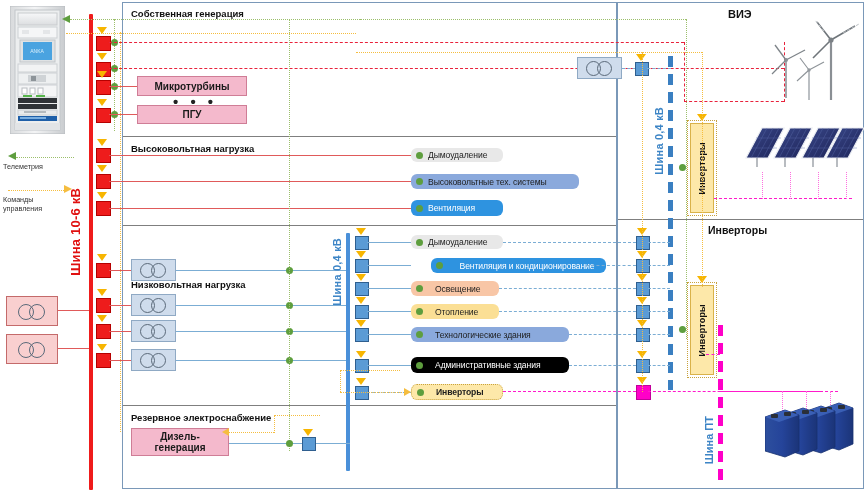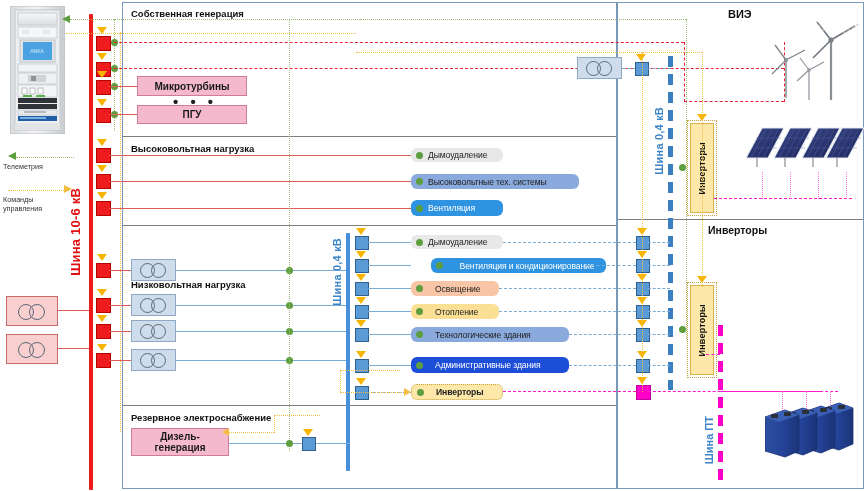--- a/index.html
+++ b/index.html
@@ -314,21 +314,21 @@
     <span>Освещение</span>
   </div>
   <div class="chip" style="left:411px;top:304px;width:88px;height:15px;background:#fbdf95;padding-left:24px;">
     <span class="bl"></span>
     <span>Отопление</span>
   </div>
   <div class="chip" style="left:411px;top:327px;width:158px;height:15px;background:#8aa9dc;padding-left:24px;">
     <span class="bl"></span>
     <span>Технологические здания</span>
   </div>
-  <div class="chip white" style="left:411px;top:357px;width:158px;height:16px;background:#1d4ed8;padding-left:24px;">
+  <div class="chip white" style="left:411px;top:357px;width:158px;height:16px;background:#000000;padding-left:24px;">
     <span class="bl"></span>
     <span>Административные здания</span>
   </div>
   <div class="chip" style="left:411px;top:384px;width:92px;height:16px;background:#fde8a9;border:1px dotted #c8a23e;font-weight:bold;padding-left:24px;">
     <span class="bl"></span>
     <span>Инверторы</span>
   </div>
   <div class="abs" style="left:404px;top:388px;width:0;height:0;border-top:4px solid transparent;border-bottom:4px solid transparent;border-left:7px solid #f5bd3f;"></div>
 
   <div class="w ydotv" style="left:340px;top:370px;height:22px;"></div>

